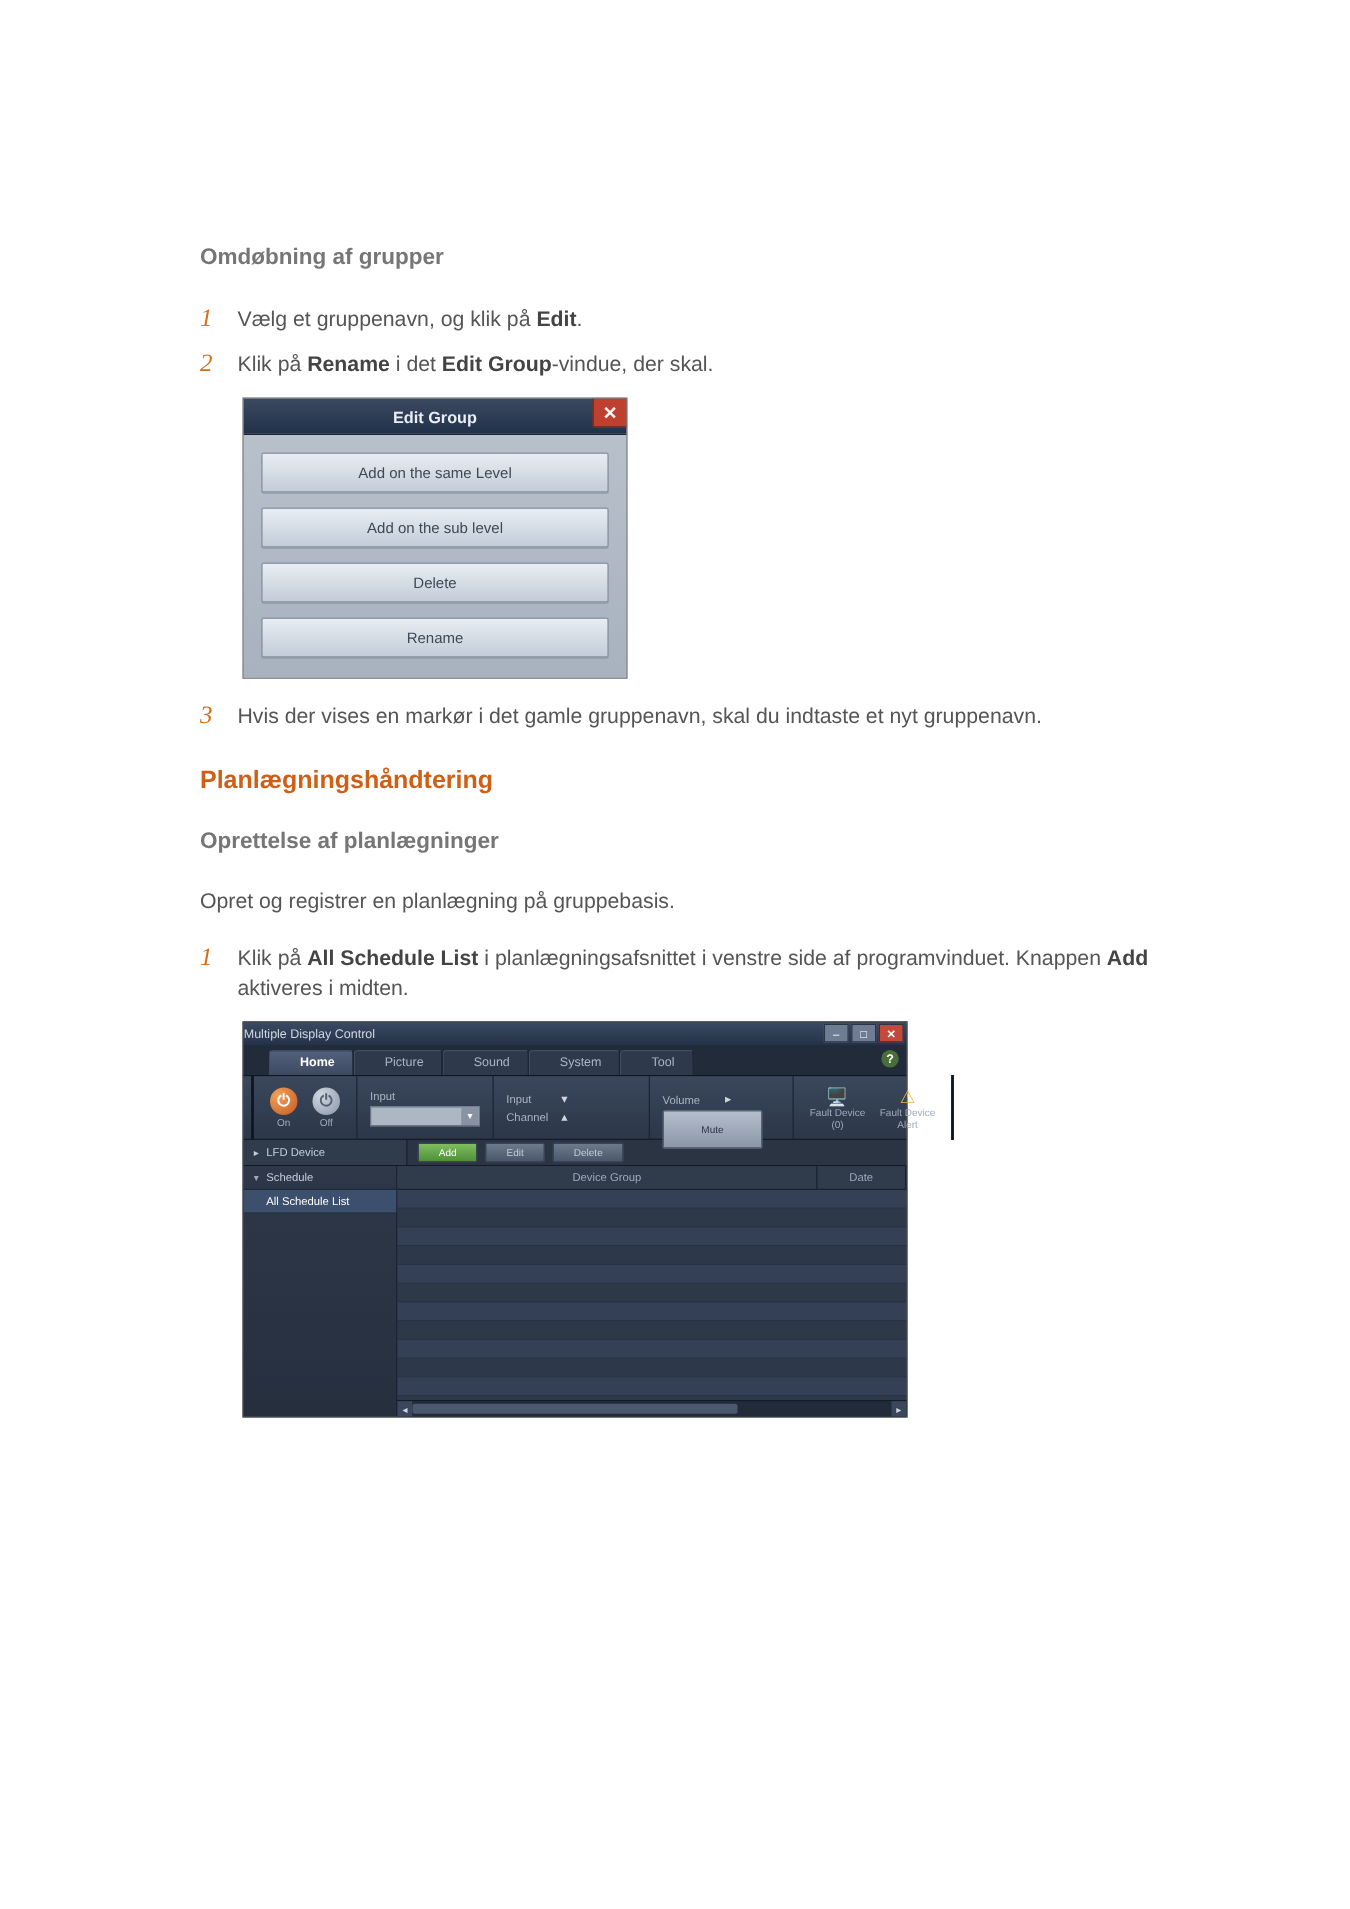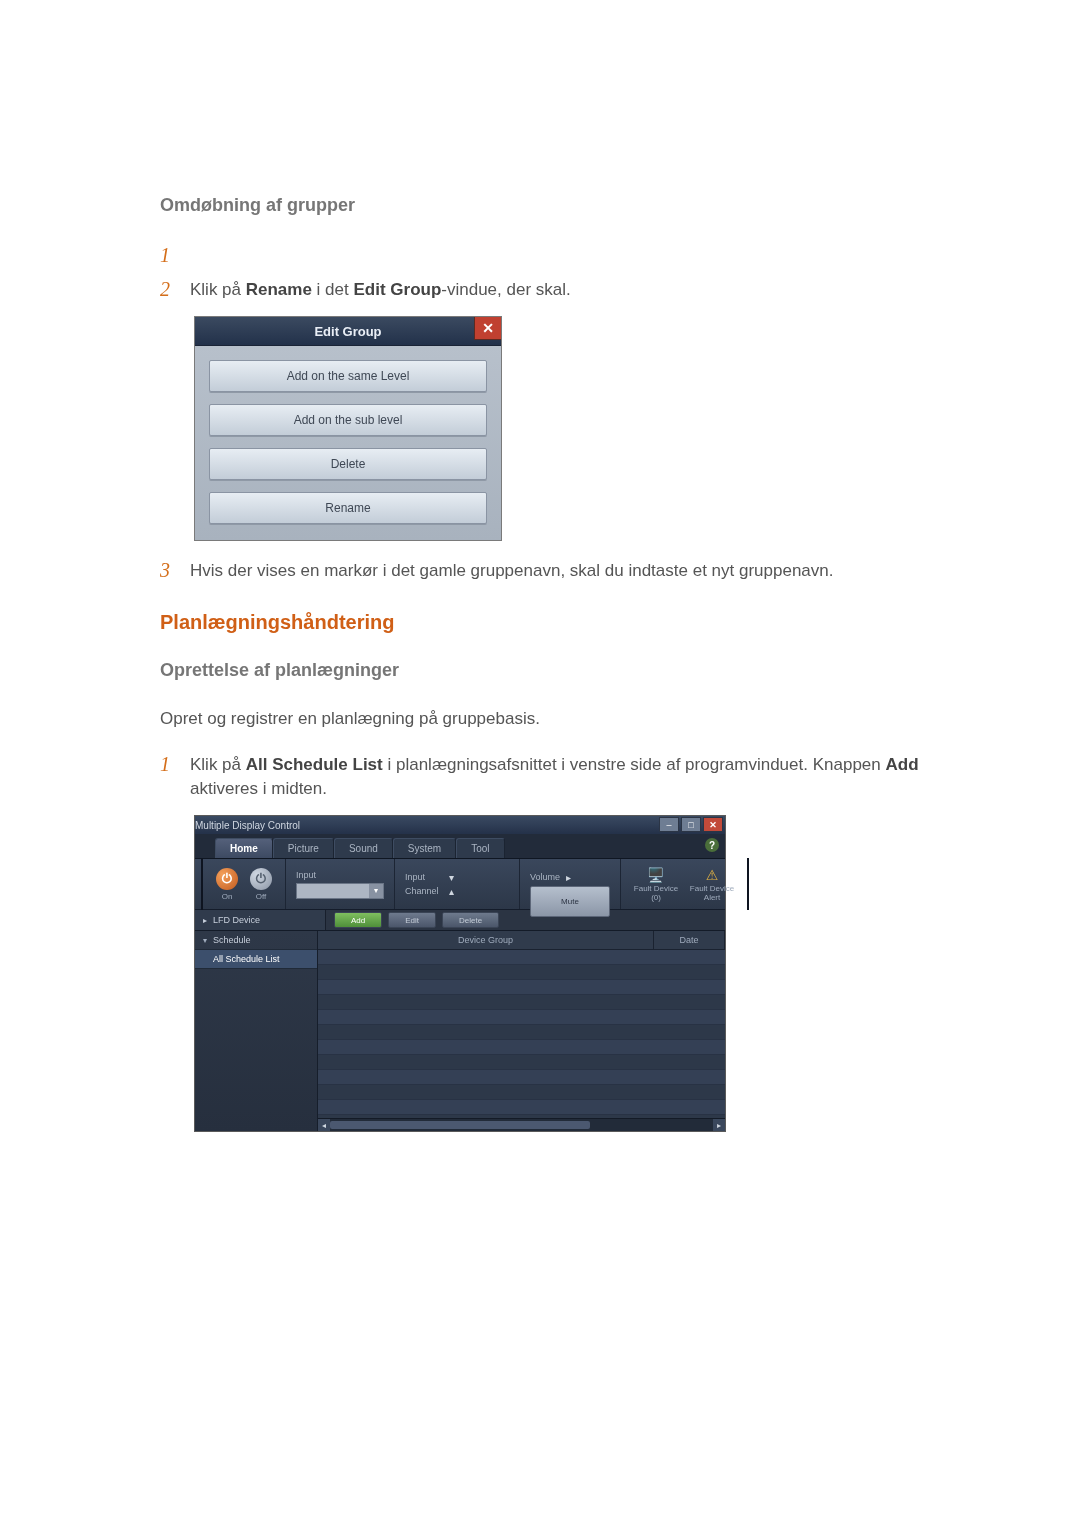--- a/index.html
+++ b/index.html
@@ -186,21 +186,21 @@
   .mdc .tabs {
     display: flex;
     align-items: flex-end;
     height: 24px;
     background: #222b3a;
     padding-left: 20px;
     gap: 0;
     border-bottom: 1px solid #0f1622;
   }
   .mdc .tab {
-    padding: 4px 14px 4px 14px;
+    padding: 4px 14px 4px 24px;
     font-size: 10px;
     color: #aab4c2;
     background: #2e3a4c;
     border-top: 1px solid #3e4c62;
     border-left: 1px solid #3e4c62;
     border-right: 1px solid #1b2432;
     border-radius: 3px 3px 0 0;
     cursor: pointer;
   }
   .mdc .tab.active {
@@ -443,20 +443,23 @@
 <body>
 
 <div class="page">
 
   <div class="heading-small">Omdøbning af grupper</div>
 
   <div class="ol">
 
     <div class="li">
       <div class="num">1</div>
+      <div class="txt">
+        <span>Vælg et gruppenavn, og klik på </span><b>Edit</b><span>.</span>
+      </div>
     </div>
 
     <div class="li">
       <div class="num">2</div>
       <div class="txt">
         <span>Klik på </span><b>Rename</b><span> i det </span><b>Edit Group</b><span>-vindue, der skal.</span>
       </div>
     </div>
 
   </div>
@@ -555,21 +558,21 @@
           </div>
           <div style="display:flex;gap:6px;align-items:center;">
             <span class="lbl" style="font-size:9px;color:#aab4c2;width:38px;">Channel</span>
             <div class="ctrl" style="width:60px;">
                 <div class="chev">▴</div>
               </div>
           </div>
         </div>
 
         <div class="group" style="flex-direction:column;align-items:flex-start;justify-content:center;gap:3px;">
-          <div style="display:flex;gap:6px;align-items:center;margin-top:20px;">
+          <div style="display:flex;gap:20px;align-items:flex-end;margin-top:20px;">
             <span class="lbl" style="font-size:9px;color:#aab4c2;">Volume</span>
             <div class="ctrl" style="width:44px;">
                 <div class="chev">▸</div>
               </div>
           </div>
           <div class="small-btn" style="width:58px;">Mute</div>
         </div>
 
         <div class="group" style="border-right:none;">
           <div class="fault">

